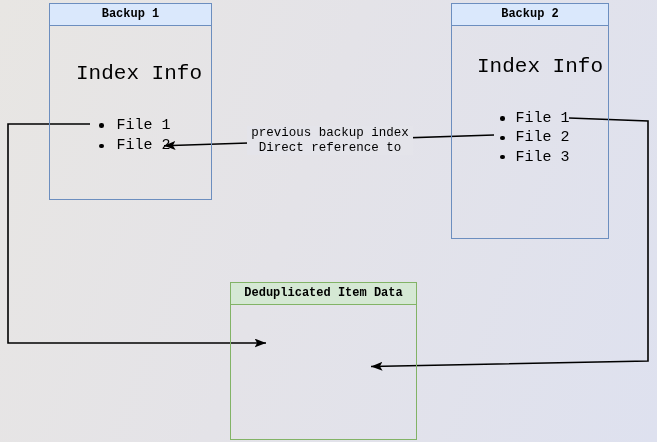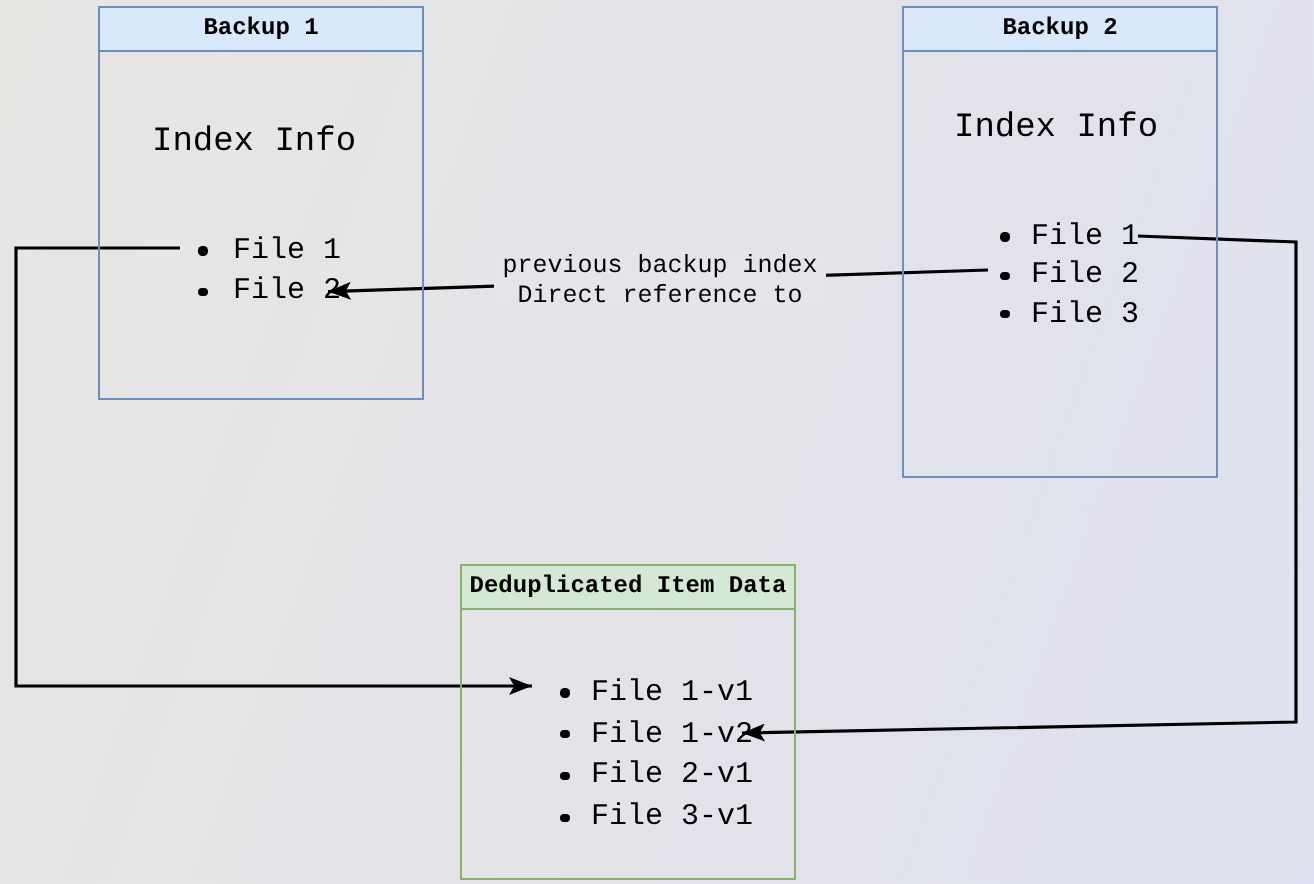--- a/index.html
+++ b/index.html
@@ -36,42 +36,42 @@
     font-size: 12px;
     background: #dae8fc;
     border-bottom: 1.5px solid #6c8ebf;
   }
   .box.green .box-header {
     background: #d5e8d4;
     border-bottom-color: #82b366;
   }
   .subtitle {
     position: absolute;
-    font-size: 17px;
+    font-size: 21px;
     white-space: nowrap;
   }
   .file-list {
     position: absolute;
     z-index: 3;
   }
   .file-item {
     display: flex;
     align-items: center;
     font-size: 15px;
     white-space: nowrap;
   }
   .bullet {
     width: 4.5px; height: 4.5px;
     border-radius: 50%;
     background: #000;
     flex: 0 0 auto;
   }
   #backup1 { left: 49px; top: 3px; width: 163px; height: 197px; }
   #backup2 { left: 451px; top: 3px; width: 158px; height: 236px; }
-  #dedup   { left: 230px; top: 282px; width: 168px; height: 158px; }
+  #dedup   { left: 230px; top: 282px; width: 187px; height: 158px; }
 
   #backup1 .subtitle { left: 26px; top: 58px; }
   #backup2 .subtitle { left: 25px; top: 51px; }
 
   #backup1 .file-list { left: 49px; top: 111px; }
   #backup1 .file-item { height: 20.5px; }
   #backup1 .bullet { margin-right: 13px; }
 
   #backup2 .file-list { left: 48px; top: 105px; }
   #backup2 .file-item { height: 19.3px; }
@@ -137,38 +137,20 @@
       </div>
       <div class="file-item">
         <span class="bullet"></span>
         <span>File 3</span>
       </div>
     </div>
   </div>
 
   <div class="box green" id="dedup">
     <div class="box-header">Deduplicated Item Data</div>
-    <div class="file-list">
-      <div class="file-item">
-        <span class="bullet"></span>
-        <span>File 1-v1</span>
-      </div>
-      <div class="file-item">
-        <span class="bullet"></span>
-        <span>File 1-v2</span>
-      </div>
-      <div class="file-item">
-        <span class="bullet"></span>
-        <span>File 2-v1</span>
-      </div>
-      <div class="file-item">
-        <span class="bullet"></span>
-        <span>File 3-v1</span>
-      </div>
-    </div>
   </div>
 
   <div id="direct-ref-label">
     <div>previous backup index</div>
     <div>Direct reference to</div>
   </div>
 
 </div>
 
 </body></html>

